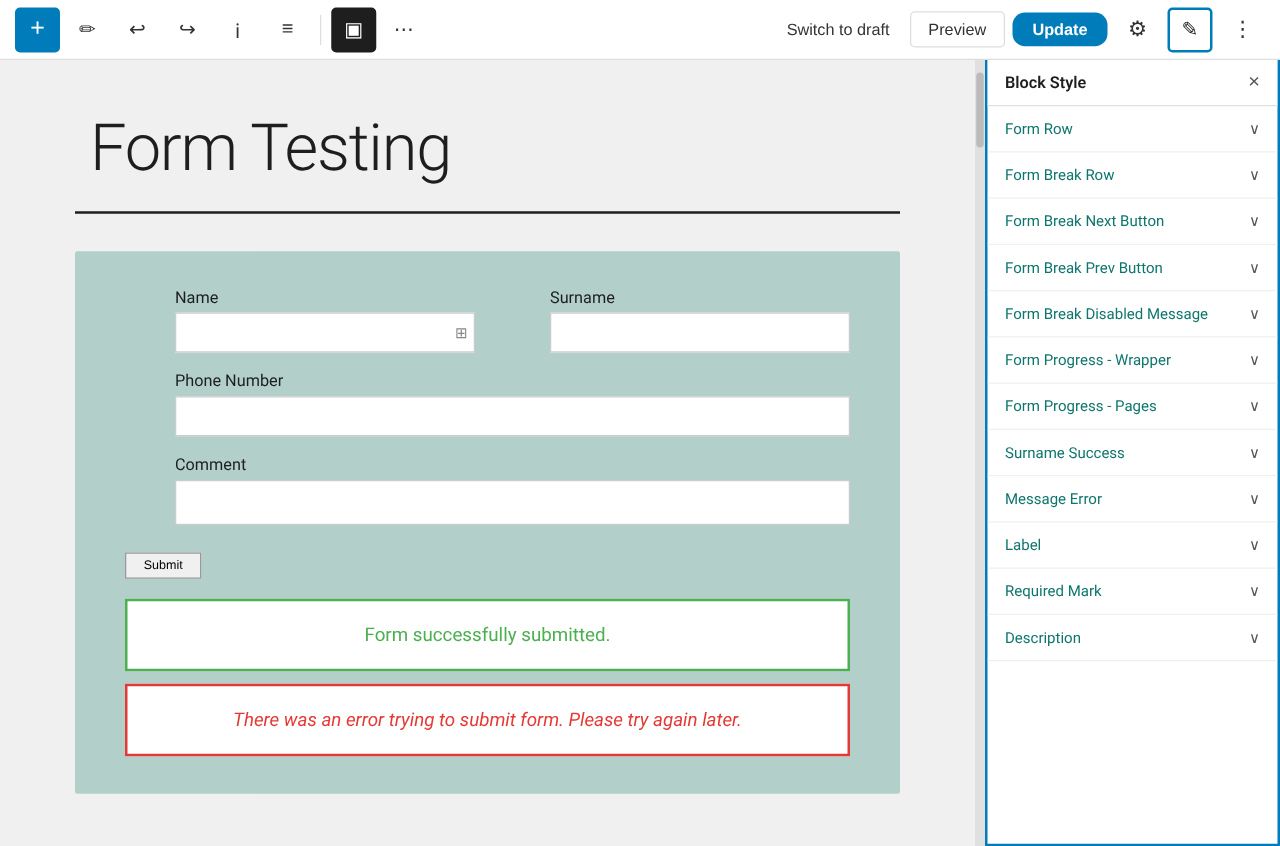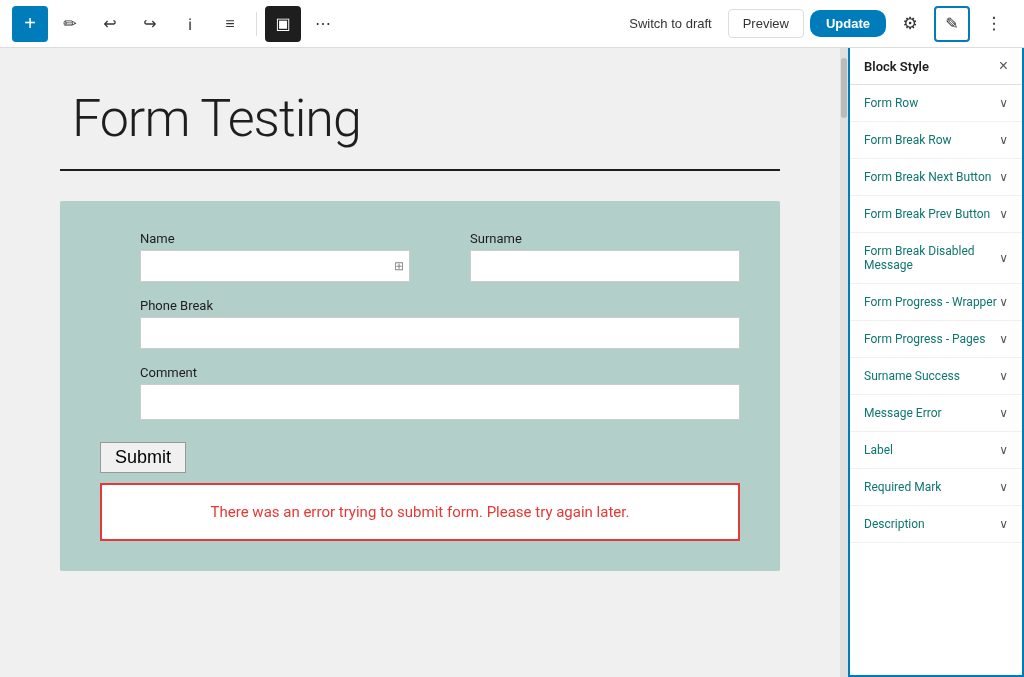--- a/index.html
+++ b/index.html
@@ -165,62 +165,63 @@
       padding: 6px 8px;
       font-size: 13px;
       height: 36px;
       resize: none;
       outline: none;
     }
     .submit-btn {
       background: #f0f0f0;
       border: 1px solid #999;
       padding: 4px 14px;
-      font-size: 18px;
+      font-size: 10px;
       cursor: pointer;
       margin-top: 6px;
     }
     .success-message {
       border: 2px solid #4caf50;
       color: #4caf50;
       text-align: center;
       padding: 18px;
       font-size: 15px;
       margin-top: 16px;
       background: #fff;
     }
     .error-message {
       border: 2px solid #e53935;
       color: #e53935;
       text-align: center;
       padding: 18px;
       font-size: 15px;
       margin-top: 10px;
       background: #fff;
+      font-style: italic;
     }
 
     
     .scroll-indicator {
       width: 8px;
       background: #e0e0e0;
       position: relative;
     }
     .scroll-thumb {
       width: 6px;
       background: #bbb;
       border-radius: 3px;
       height: 60px;
       position: absolute;
       top: 10px;
       left: 1px;
     }
 
     
     .right-panel {
-      width: 176px;
+      width: 236px;
       background: #fff;
       border: 2px solid #007cba;
       border-top: none;
       display: flex;
       flex-direction: column;
       overflow-y: auto;
       position: relative;
     }
     .panel-header {
       display: flex;
@@ -306,37 +307,38 @@
         </div>
         <div class="form-field">
           <label>Surname</label>
           <input type="text" style="">
         </div>
       </div>
 
       
       <div class="form-row">
         <div class="form-field">
-          <label>Phone Break</label>
+          <label>Phone Number</label>
           <input type="text" style="">
         </div>
       </div>
 
       
       <div class="form-row">
         <div class="form-field" style="flex: 1;">
           <label>Comment</label>
           <textarea style=""></textarea>
         </div>
       </div>
 
       
       <button class="submit-btn">Submit</button>
 
       
+      <div class="success-message">Form successfully submitted.</div>
 
       
       <div class="error-message">There was an error trying to submit form. Please try again later.</div>
     </div>
   </div>
 
   <div class="scroll-indicator">
     <div class="scroll-thumb"></div>
   </div>
 

